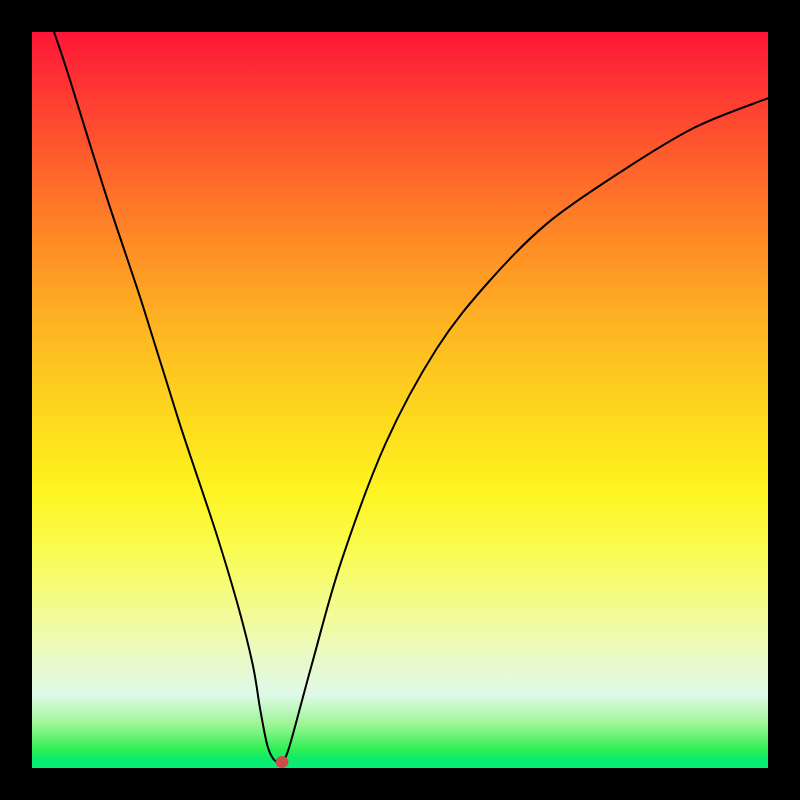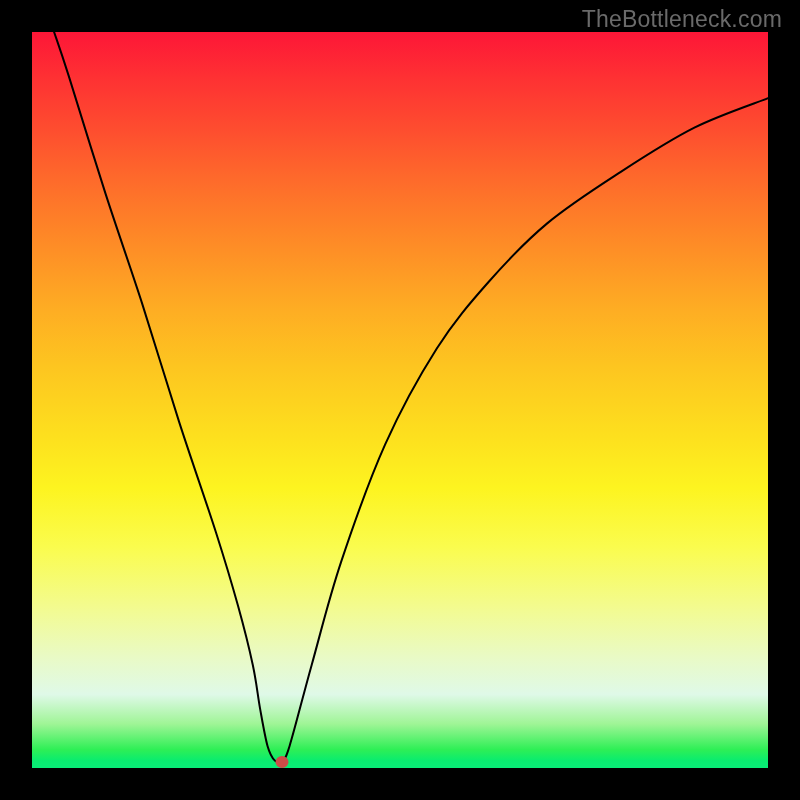--- a/index.html
+++ b/index.html
@@ -58,21 +58,20 @@
     height: 12px;
     background: #cd4c48;
     border-radius: 50%;
     transform: translate(-50%, -50%);
   }
 </style>
 </head>
 <body>
 
 <div class="outer">
-  <div class="watermark">TheBottleneck.com</div>
 
   <div class="plot">
     <svg class="curve" viewBox="0 0 736 736" preserveAspectRatio="none">
       <path id="curve-path" fill="none" stroke="#000" stroke-width="2" stroke-linecap="round" stroke-linejoin="round" d="M 22.08 0.00 C 24.53 7.36, 28.21 17.17, 36.80 44.16 C 45.39 71.15, 61.33 123.89, 73.60 161.92 C 85.87 199.95, 98.13 234.29, 110.40 272.32 C 122.67 310.35, 134.93 352.05, 147.20 390.08 C 159.47 428.11, 174.19 469.81, 184.00 500.48 C 193.81 531.15, 199.95 552.00, 206.08 574.08 C 212.21 596.16, 217.12 615.79, 220.80 632.96 C 224.48 650.13, 225.71 663.63, 228.16 677.12 C 230.61 690.61, 233.07 705.33, 235.52 713.92 C 237.97 722.51, 240.43 726.19, 242.88 728.64 C 245.33 731.09, 247.79 731.09, 250.24 728.64 C 252.69 726.19, 252.69 729.87, 257.60 713.92 C 262.51 697.97, 271.09 663.63, 279.68 632.96 C 288.27 602.29, 296.85 566.72, 309.12 529.92 C 321.39 493.12, 337.33 447.73, 353.28 412.16 C 369.23 376.59, 387.63 343.47, 404.80 316.48 C 421.97 289.49, 437.92 271.09, 456.32 250.24 C 474.72 229.39, 493.12 209.76, 515.20 191.36 C 537.28 172.96, 564.27 155.79, 588.80 139.84 C 613.33 123.89, 637.87 107.95, 662.40 95.68 C 686.93 83.41, 723.73 71.15, 736.00 66.24"></path>
     </svg>
     <div class="marker" id="marker" style="left: 250.24px; top: 730.112px; background: rgb(205, 76, 72);"></div>
   </div>
 </div>
 
 </body></html>

